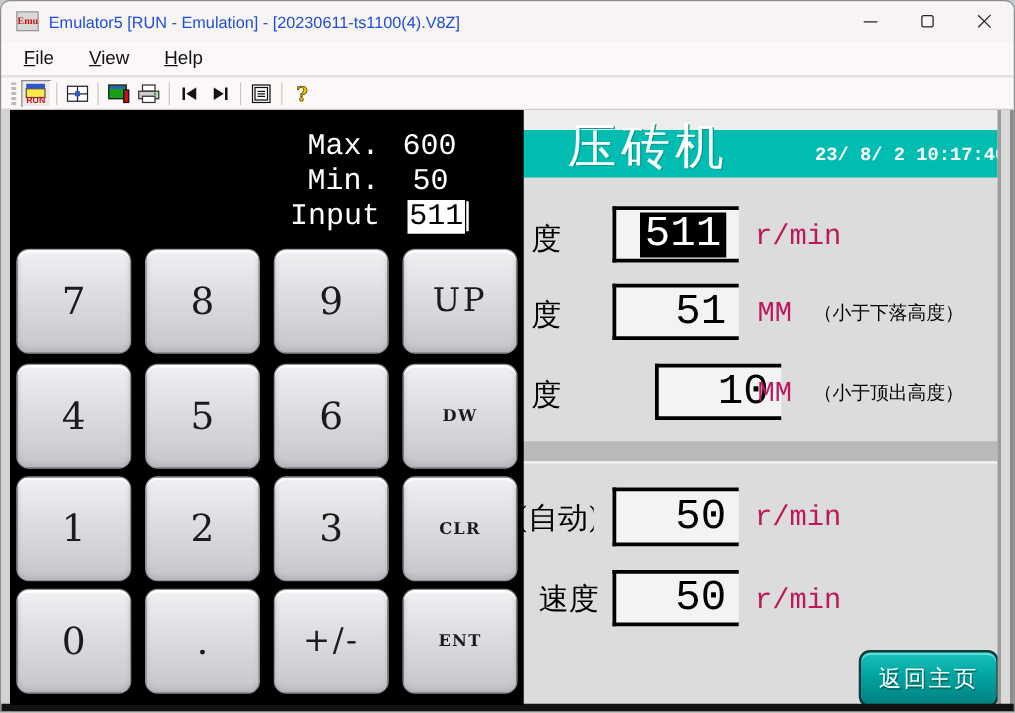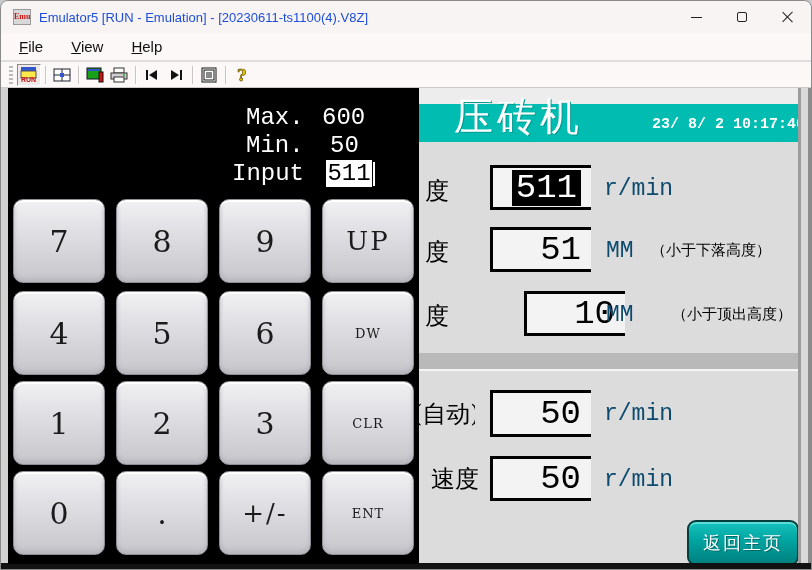--- a/index.html
+++ b/index.html
@@ -54,21 +54,21 @@
   .bottom-bar { position:absolute; left:0; top:475px; width:812px; height:8px; background:#121212; }
 
   
   .f-label { position:absolute; font-family:"DejaVu Serif", serif; font-size:24px; color:#000;
              white-space:nowrap; overflow:hidden; }
   .f-box { position:absolute; left:489px; width:101px; height:45px; background:#f3f3f3;
            border:3px solid #000; border-right:none; display:flex; align-items:center;
            justify-content:flex-end; padding-right:10px; }
   .f-val { font-family:"Liberation Mono", monospace; font-size:34px; color:#000; line-height:1; }
   .f-val.inverted { background:#000; color:#fff; padding:1px 4px; }
-  .f-unit { position:absolute; font-family:"Liberation Mono", monospace; font-size:23px; color:#0c4a6e; }
+  .f-unit { position:absolute; font-family:"Liberation Mono", monospace; font-size:23px; color:#be185d; }
   .f-note { position:absolute; font-family:Liberation Serif, serif; font-size:15px; color:#000;
             white-space:nowrap; }
 
   .home-btn { position:absolute; left:686px; top:432px; width:112px; height:46px;
       background:linear-gradient(180deg,#17c2bd 0%,#00a3a0 45%,#00807e 100%);
       border:2px solid #063e3e; border-radius:9px; color:#fff; font-size:18px;
       font-family:"DejaVu Serif", serif; display:flex; align-items:center; justify-content:center;
       box-shadow:inset 0 2px 0 #5adfd8; text-shadow:1px 1px 0 #006a68; letter-spacing:2px; }
 
   
@@ -77,21 +77,21 @@
              white-space:nowrap; }
   .kp-hl { background:#fff; color:#000; padding:0 1px; }
   .kp-cursor { display:inline-block; width:2px; height:24px; background:#fff; vertical-align:middle;
                margin-left:1px; }
   .key { position:absolute; width:92px; height:84px; border-radius:10px;
       background:linear-gradient(180deg,#f1f1f4 0%,#dddde1 45%,#c5c5cb 100%);
       border:1px solid #8e8e96; box-shadow:inset 0 2px 0 #ffffff, inset 0 -3px 4px #b5b5bb;
       display:flex; align-items:center; justify-content:center;
       color:#1b1b1b; font-family:"DejaVu Serif", serif; }
   .key.big { font-size:30px; } .key.med { font-size:26px; letter-spacing:2px; }
-  .key.small { font-size:13px; font-weight:normal; letter-spacing:1px; }
+  .key.small { font-size:13px; font-weight:bold; letter-spacing:1px; }
   .c0{left:5px;} .c1{left:108px;} .c2{left:211px;} .c3{left:314px;}
   .r0{top:111px;} .r1{top:203px;} .r2{top:293px;} .r3{top:383px;}
 </style>
 </head>
 <body>
 
 <div class="window">
 
   <div class="titlebar">
     <div class="app-icon">Emu</div>
@@ -199,21 +199,21 @@
       <span class="f-val">51</span>
     </div>
     <div class="f-unit" style="left:605px; top:150px;">MM</div>
     <div class="f-note" style="left:650px; top:153px;">（小于下落高度）</div>
 
     <div class="f-label" style="left:424px; top:212px; width:36px;">度</div>
     <div class="f-box" style="top:203px;margin-left:34px;">
       <span class="f-val">10</span>
     </div>
     <div class="f-unit" style="left:605px; top:214px;">MM</div>
-    <div class="f-note" style="left:671px; top:217px;">（小于顶出高度）</div>
+    <div class="f-note" style="left:650px; top:217px;">（小于顶出高度）</div>
 
     <div class="divider"></div>
 
     <div class="f-label" style="left:412px; top:310px; width:62px;">(自动)</div>
     <div class="f-box" style="top:302px; height:47px;">
       <span class="f-val">50</span>
     </div>
     <div class="f-unit" style="left:603px; top:313px;">r/min</div>
 
     <div class="f-label" style="left:430px; top:375px; width:58px;">速度</div>

